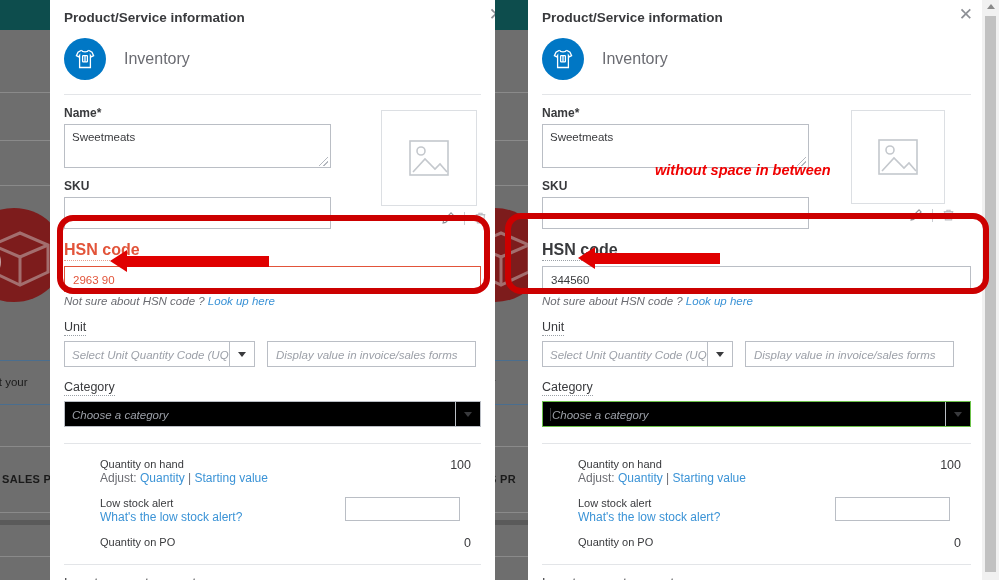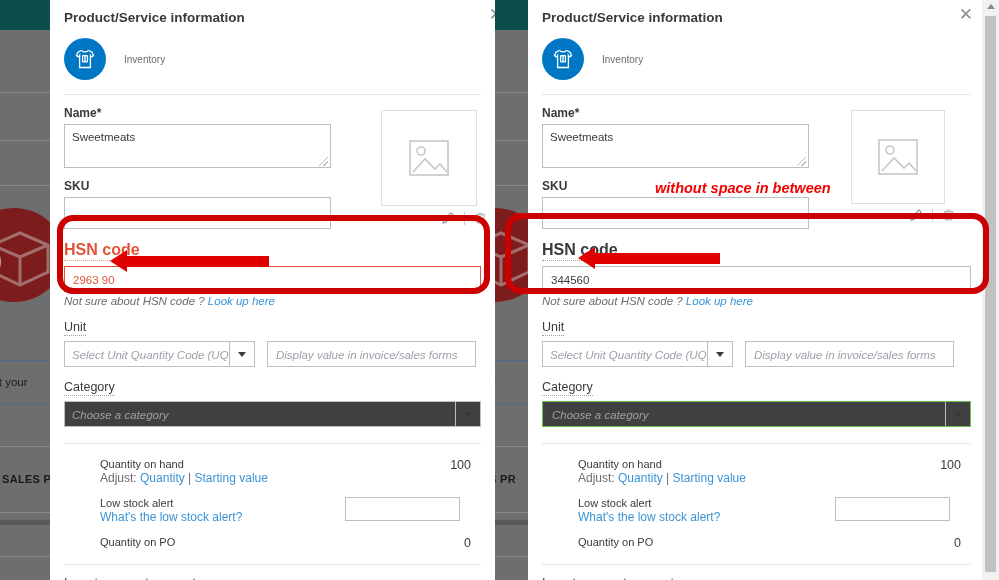--- a/index.html
+++ b/index.html
@@ -41,21 +41,21 @@
     position:absolute; top:6px; font-size:17px; color:#8d9096;
     cursor:pointer; line-height:1; font-family:"DejaVu Sans", sans-serif;
     font-weight:300;
   }
 
   .type-row { display:flex; align-items:center; gap:18px; margin-top:13px; }
   .type-badge {
     width:42px; height:42px; border-radius:50%; background:#0077c5;
     display:flex; align-items:center; justify-content:center; flex:0 0 auto;
   }
-  .type-label { font-size:10px; color:#6b6c72; }
+  .type-label { font-size:16px; color:#6b6c72; }
 
   .divider { height:1px; background:#e3e5e8; margin:14px 0 0 0; }
 
   .field-label { font-size:12px; color:#393a3d; font-weight:bold; margin:11px 0 4px 0; }
   .field-label.thin { font-weight:normal; font-size:12.5px; }
 
   .txtarea {
     border:1px solid #babec5; background:#fff; height:44px;
     font-size:11.5px; color:#393a3d; padding:6px 7px; position:relative;
   }
@@ -88,21 +88,21 @@
 
   .lbl-underdot { font-size:12.5px; color:#393a3d; border-bottom:1px dotted #9aa0a6; display:inline-block; padding-bottom:1px; }
 
   .unit-row { display:flex; gap:12px; }
   .select-wrap { position:relative; display:flex; border:1px solid #babec5; background:#fff; height:26px; }
   .select-text { flex:1; font-size:11.5px; color:#9ca0a8; font-style:italic; padding:4px 7px; line-height:18px; overflow:hidden; white-space:nowrap; }
   .select-arrow { width:25px; border-left:1px solid #babec5; display:flex; align-items:center; justify-content:center; }
   .caret { width:0;height:0;border-left:4px solid transparent;border-right:4px solid transparent;border-top:5px solid #393a3d; }
   .plainbox { border:1px solid #babec5; background:#fff; height:26px; font-size:11.5px; color:#9ca0a8; font-style:italic; padding:4px 8px; line-height:18px; }
 
-  .cat-wrap { position:relative; display:flex; border:1px solid #babec5; background:#404040; height:26px; }
+  .cat-wrap { position:relative; display:flex; border:1px solid #babec5; background:#000000; height:26px; }
   .cat-wrap.focusgreen { border-color:#6cc24a; }
   .caret-cursor { display:inline-block; width:1px; height:13px; background:#393a3d; vertical-align:-2px; margin-right:1px; }
 
   .qty-block { margin-top:14px; }
   .qty-row { display:flex; align-items:flex-start; justify-content:space-between; }
   .qty-left { padding-left:36px; }
   .qty-title { font-size:11px; color:#393a3d; }
   .qty-sub { font-size:12px; color:#6b6c72; margin-top:1px; }
   .qty-sub a { color:#3b93d6; text-decoration:none; }
   .qty-val { font-size:12.5px; color:#393a3d; padding-right:10px; }
@@ -413,21 +413,21 @@
           <div class="qty-val">0</div>
         </div>
       </div>
 
       <div class="divider" style="margin-top:14px;"></div>
       <div class="field-label thin">Inventory asset account</div>
 
     </div>
   </div>
 
-  <div class="anno anno-text" style="left:655px; top:180px;">without space in between</div>
+  <div class="anno anno-text" style="left:655px; top:162px;">without space in between</div>
 
   <div class="anno anno-rect" style="left:57px; top:215px; width:433px; height:79px;"></div>
 
   <div class="anno anno-rect" style="left:505px; top:213px; width:484px; height:81px;"></div>
 
   <div class="arrow-wrap" style="left:110px; top:250px;">
     <div class="arrow-head"></div>
     <div class="arrow-tail" style="width:142px;"></div>
   </div>
 

